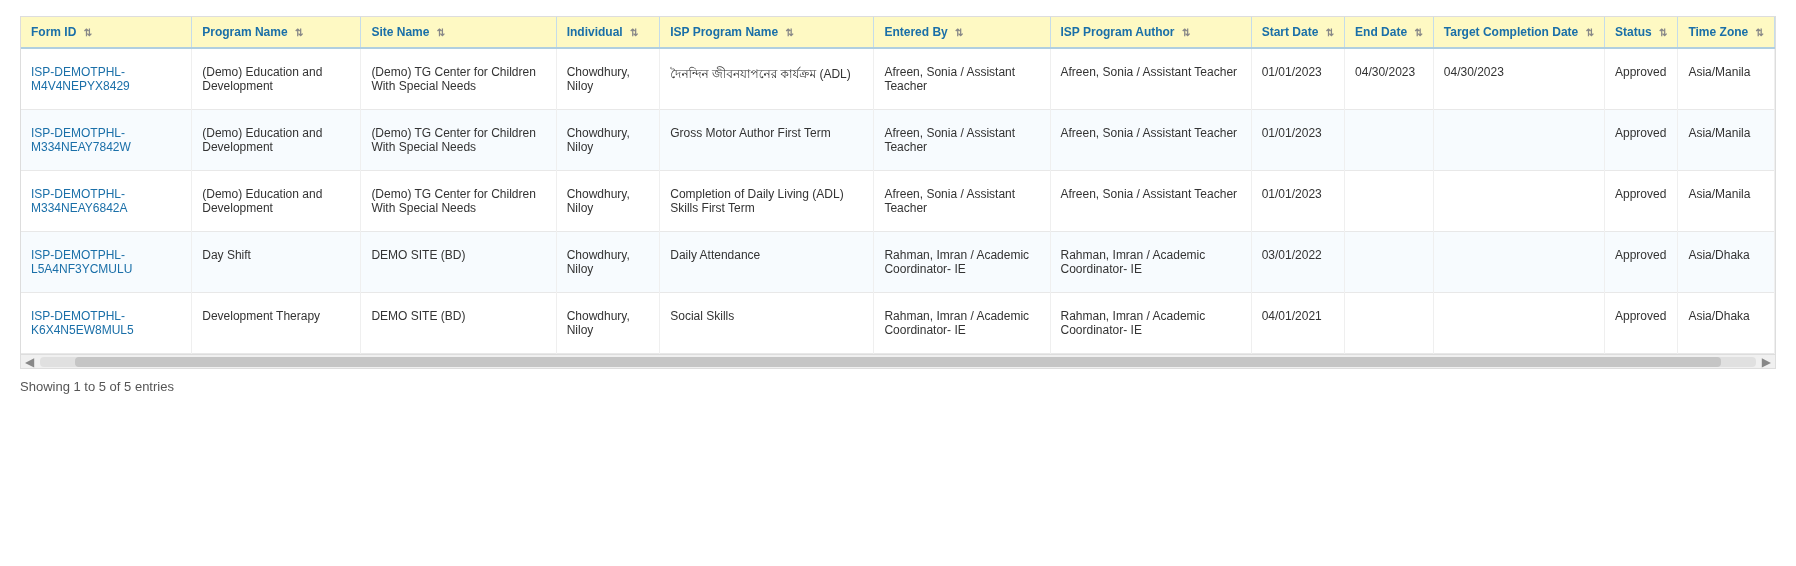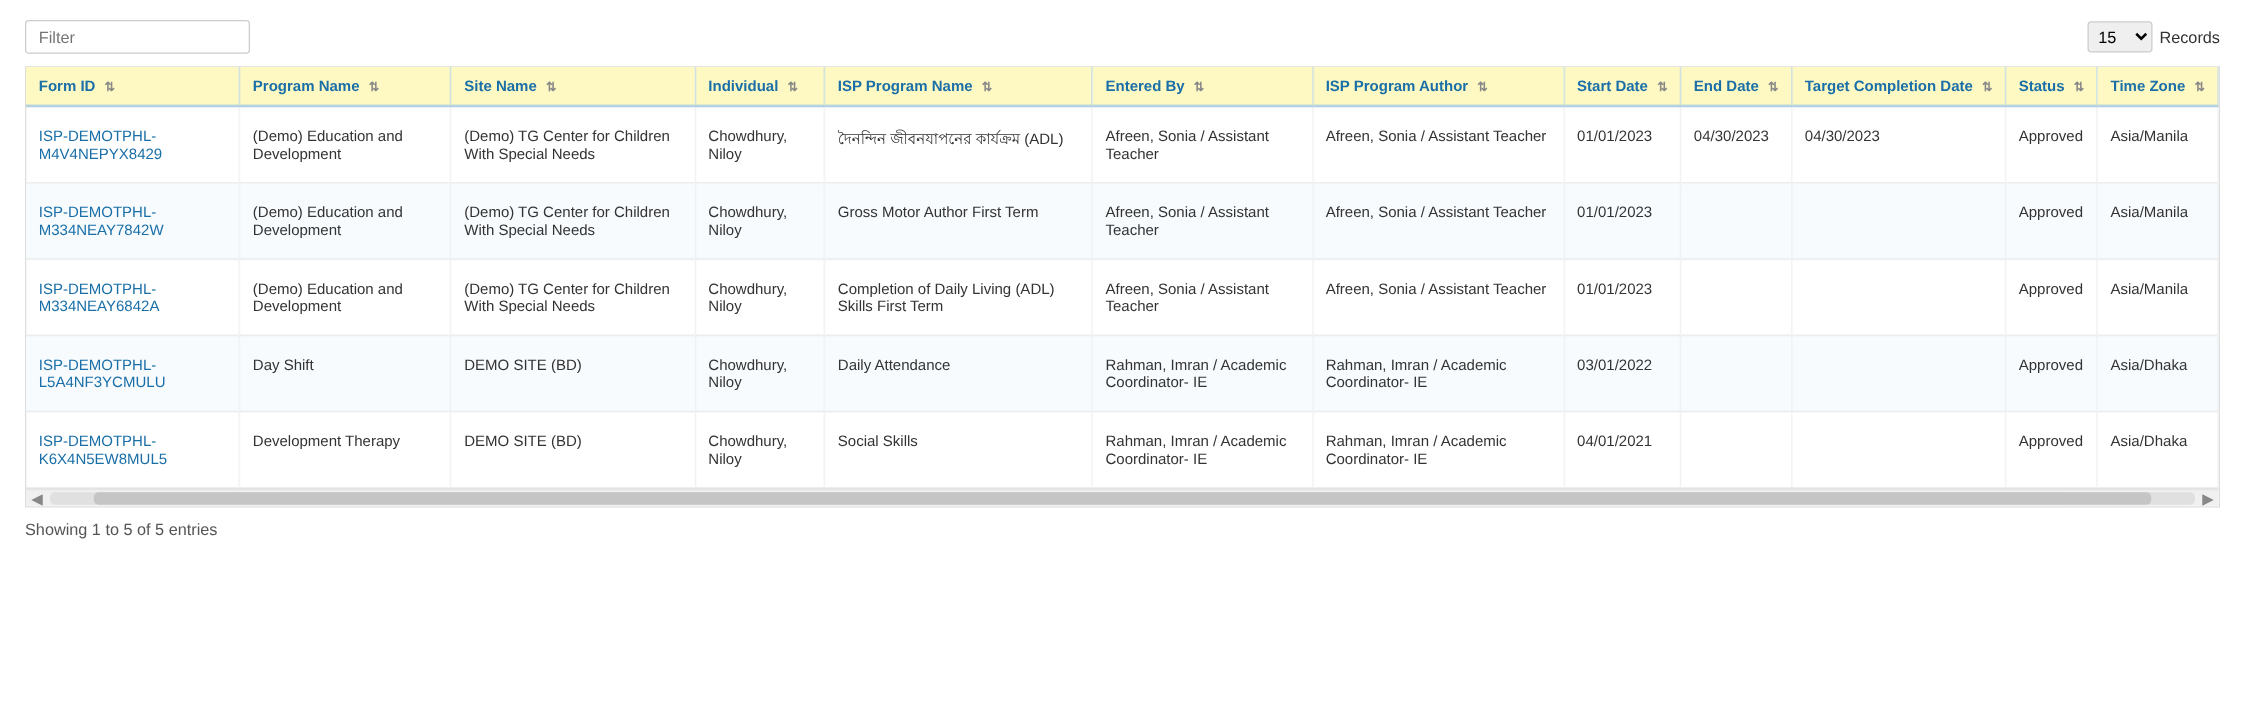--- a/index.html
+++ b/index.html
@@ -23,28 +23,20 @@
     .pagination { display: flex; gap: 4px; align-items: center; }
     .page-btn { border: 1px solid #ccc; background: #fff; padding: 6px 12px; border-radius: 3px; cursor: pointer; font-size: 13px; color: #333; }
     .page-btn.active { background: #1a6fa8; color: #fff; border-color: #1a6fa8; }
     .scrollbar-row { height: 14px; background: #f0f0f0; border-top: 1px solid #ddd; display: flex; align-items: center; padding: 0 2px; }
   </style>
 </head>
 <body>
 
 <div class="page-container">
 
-  <div class="toolbar">
-    <input class="filter-input" type="text" placeholder="Filter" style="">
-    <div class="records-control">
-      <select class="records-select">
-      <option value="5">5</option><option value="10">10</option><option value="15" selected="">15</option><option value="25">25</option><option value="50">50</option><option value="100">100</option></select>
-      <span>Records</span>
-    </div>
-  </div>
 
   <div class="table-wrapper">
     <table>
       <thead>
         <tr>
           <th>Form ID <span class="sort-icon">⇅</span></th>
           <th>Program Name <span class="sort-icon">⇅</span></th>
           <th>Site Name <span class="sort-icon">⇅</span></th>
           <th>Individual <span class="sort-icon">⇅</span></th>
           <th>ISP Program Name <span class="sort-icon">⇅</span></th>

